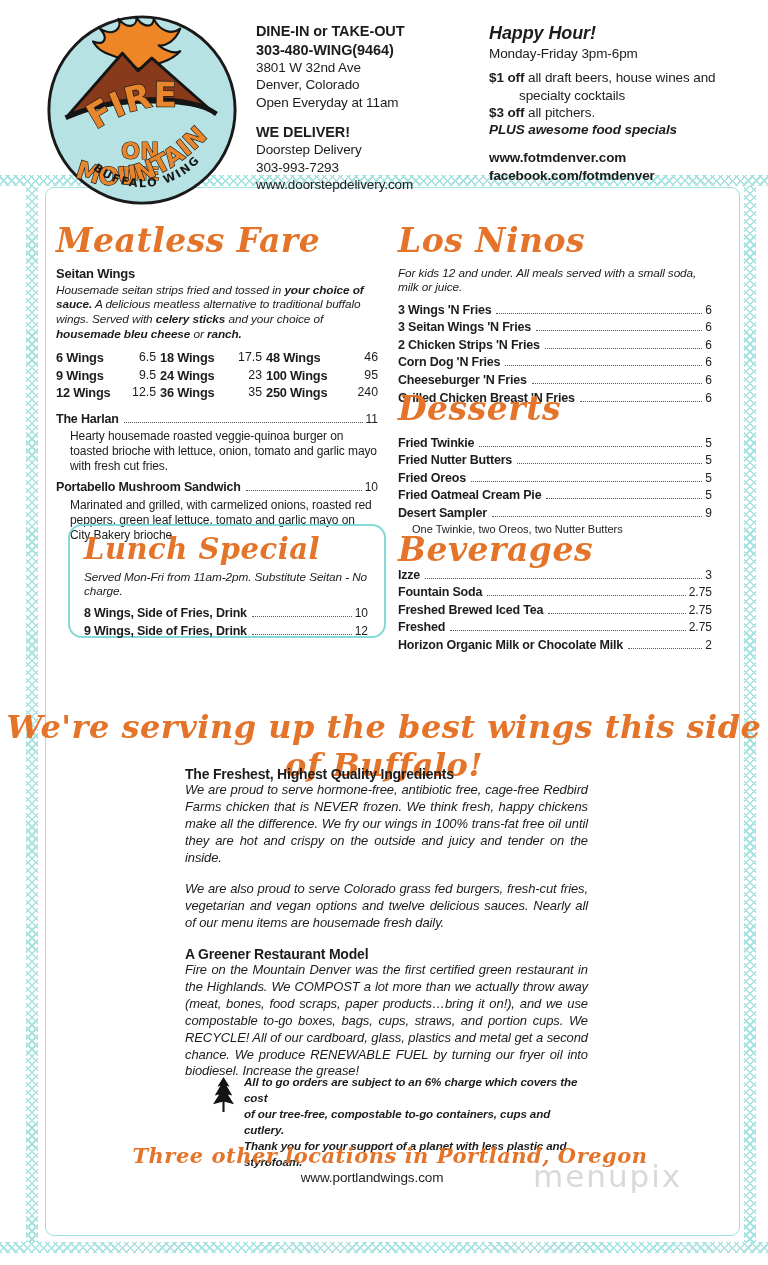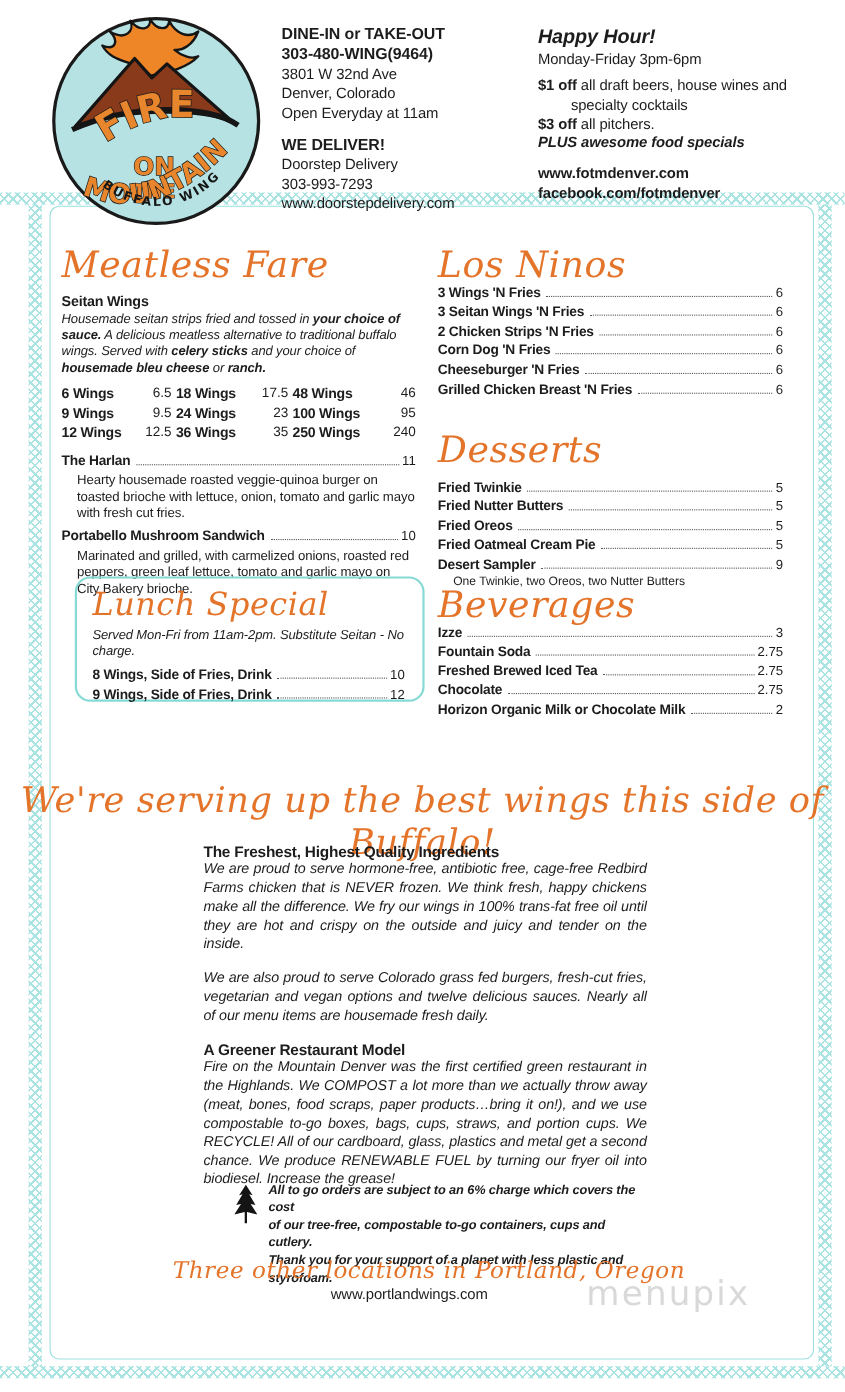--- a/index.html
+++ b/index.html
@@ -32,21 +32,21 @@
   .happy{position:absolute;left:489px;top:22px;width:272px;font-size:13.5px;line-height:1.28;letter-spacing:-.1px;}
   .happy .title{font-weight:bold;font-style:italic;font-size:18px;}
   .happy .deal{margin-top:0;}
   .happy .seg-b{font-weight:bold;}
   .happy .cont{padding-left:30px;}
   .happy .plus{font-weight:bold;font-style:italic;}
   .happy .gap{height:11px;}
   .happy .web{font-weight:bold;}
 
   
-  .script{font-family:"DejaVu Serif",serif;font-style:italic;font-weight:normal;color:var(--orange);letter-spacing:.5px;}
+  .script{font-family:"DejaVu Serif",serif;font-style:italic;font-weight:bold;color:var(--orange);letter-spacing:.5px;}
   .sec-title{font-size:33px;line-height:1.05;}
 
   
   .sec{position:absolute;}
   #meatless{left:56px;top:224px;width:322px;}
   #ninos{left:398px;top:224px;width:314px;}
   #desserts{left:398px;top:392px;width:314px;}
   #beverages{left:398px;top:533px;width:314px;}
 
   .item-name-b{font-weight:bold;font-size:13px;letter-spacing:-.2px;}
@@ -235,20 +235,21 @@
     </div>
     <div class="mi">
       <span class="mi-name">9 Wings, Side of Fries, Drink</span>
       <span class="dots"></span>
       <span class="mi-price">12</span>
     </div>
   </div>
 
   <div class="sec" id="ninos">
     <div class="script sec-title">Los Ninos</div>
+    <div class="subtitle">For kids 12 and under. All meals served with a small soda, milk or juice.</div>
     <div class="mi">
         <span class="mi-name">3 Wings 'N Fries</span>
         <span class="dots"></span>
         <span class="mi-price">6</span>
       </div>
     <div class="mi">
         <span class="mi-name">3 Seitan Wings 'N Fries</span>
         <span class="dots"></span>
         <span class="mi-price">6</span>
       </div>
@@ -315,21 +316,21 @@
         <span class="mi-name">Fountain Soda</span>
         <span class="dots"></span>
         <span class="mi-price">2.75</span>
       </div>
     <div class="mi">
         <span class="mi-name">Freshed Brewed Iced Tea</span>
         <span class="dots"></span>
         <span class="mi-price">2.75</span>
       </div>
     <div class="mi">
-        <span class="mi-name">Chocolate</span>
+        <span class="mi-name">Freshed</span>
         <span class="dots"></span>
         <span class="mi-price">2.75</span>
       </div>
     <div class="mi">
         <span class="mi-name">Horizon Organic Milk or Chocolate Milk</span>
         <span class="dots"></span>
         <span class="mi-price">2</span>
       </div>
   </div>
 

